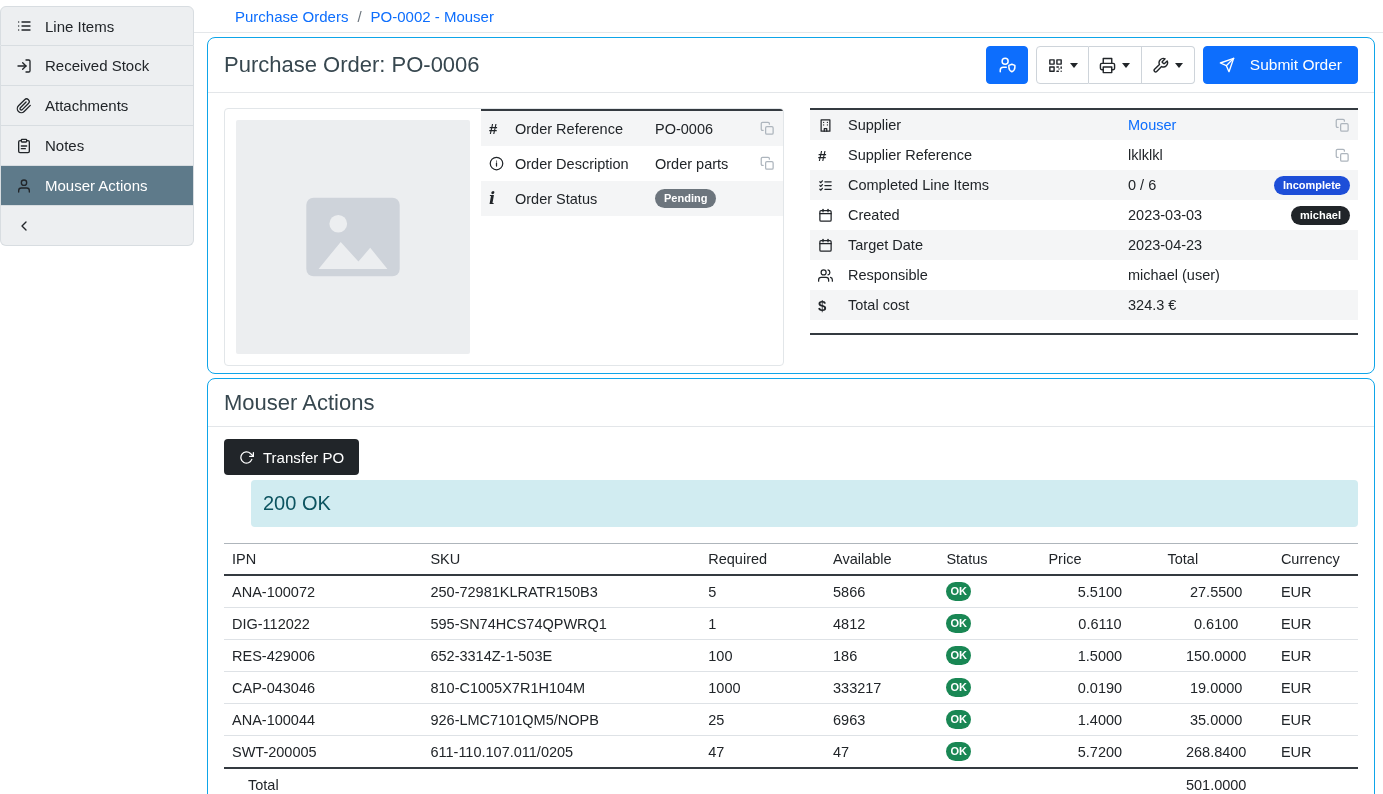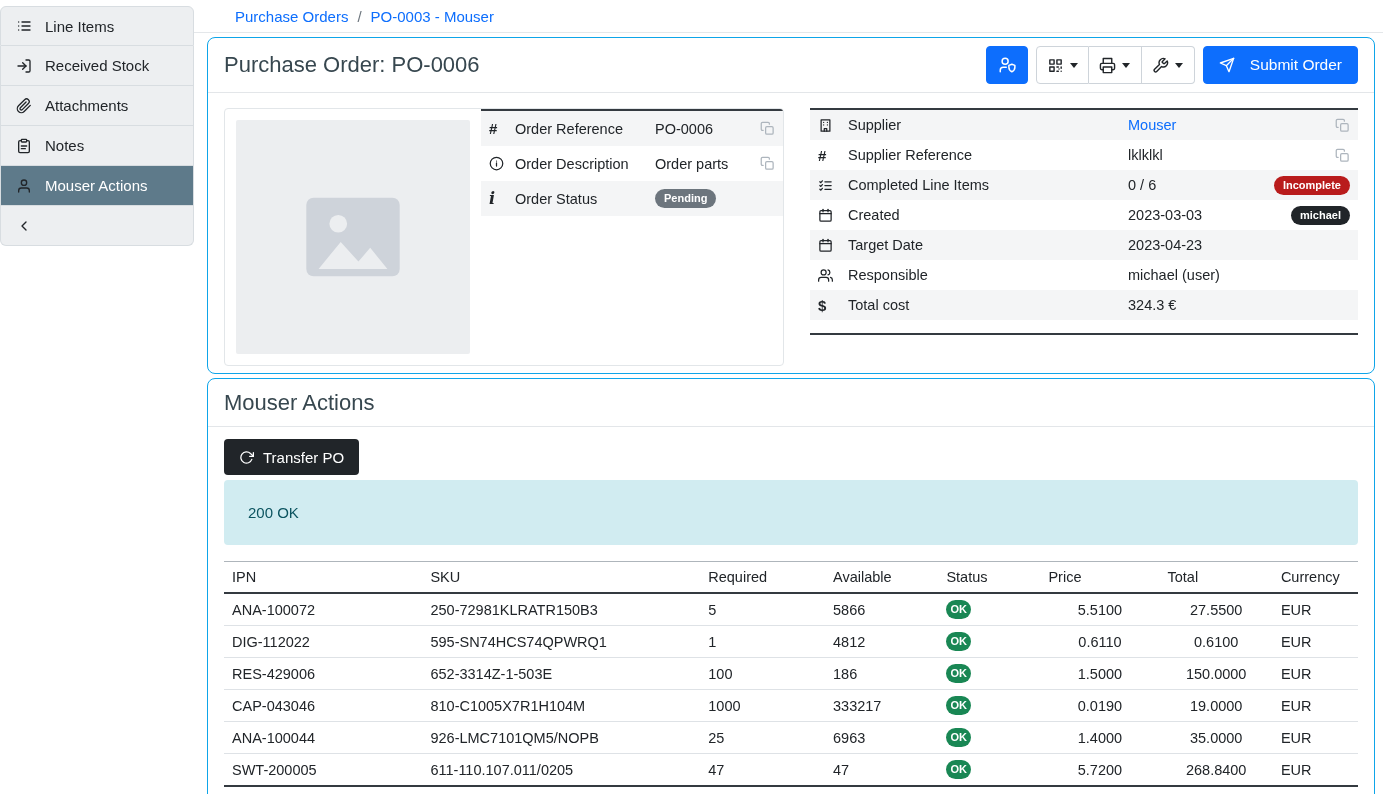--- a/index.html
+++ b/index.html
@@ -101,21 +101,21 @@
   
   .plugin-body { padding: 12px 16px 16px; }
   .btn-transfer {
     height: 36px; display: inline-flex; align-items: center; gap: 9px;
     background: var(--dark-button, #212529); color: #fff; border: none; border-radius: 4px;
     padding: 0 15px; font-size: 15px; font-family: inherit; cursor: pointer;
   }
   .btn-transfer svg { width: 15px; height: 15px; }
   .alert-info {
     margin-top: 5px; background: var(--alert-bg, #d1ecf1); color: var(--alert-text, #0c5460);
-    border-radius: 4px; padding: 24px; font-size: 15px;
+    border-radius: 4px; padding: 12px; font-size: 20px; margin-left: 27px;
   }
   .plugin-table { width: 100%; border-collapse: collapse; margin-top: 16px; font-size: 14.5px; }
   .plugin-table th {
     text-align: left; font-weight: normal; padding: 7px 8px;
     border-top: 1px solid #aeb5bb; border-bottom: 2px solid #343a40;
   }
   .plugin-table td { padding: 6px 8px; border-bottom: 1px solid #dee2e6; }
   .plugin-table tbody tr:last-child td { border-bottom: 2px solid #343a40; }
   .plugin-table tfoot td { border-bottom: 2px solid #343a40; padding: 8px; }
   .plugin-table .foot-label { padding-left: 24px; }
@@ -190,21 +190,21 @@
           </svg>
         </span>
     </div>
   </aside>
 
   <main class="main">
 
     <nav class="breadcrumb-bar">
       <a class="crumb-link">Purchase Orders</a>
       <span class="crumb-sep">/</span>
-      <a class="crumb-link">PO-0003 - Mouser</a>
+      <a class="crumb-link">PO-0002 - Mouser</a>
     </nav>
 
     <section class="panel po-panel">
       <div class="panel-header">
         <h2 class="panel-title">Purchase Order: PO-0006</h2>
         <div class="toolbar">
           <button class="btn btn-blue-icon">
             <span class="icon">
                 <svg viewBox="0 0 24 24" fill="none" stroke="currentColor" stroke-width="2" stroke-linecap="round" stroke-linejoin="round">
                   <circle cx="9.5" cy="7" r="4"></circle>
@@ -360,21 +360,21 @@
                   <line x1="11" y1="12" x2="21" y2="12"></line>
                   <line x1="11" y1="18" x2="21" y2="18"></line>
                   <polyline points="3 6 4.5 7.5 7 4.5"></polyline>
                   <polyline points="3 12 4.5 13.5 7 10.5"></polyline>
                   <polyline points="3 18 4.5 19.5 7 16.5"></polyline>
                 </svg>
               </span>
               <span class="d-label">Completed Line Items</span>
               <span class="d-value">0 / 6</span>
               <span class="d-right">
-                <span class="badge" style="background:#b91c1c">Incomplete</span>
+                <span class="badge" style="background:#1d4ed8">Incomplete</span>
               </span>
             </div>
             <div class="detail-row">
               <span class="icon d-icon">
                 <svg viewBox="0 0 24 24" fill="none" stroke="currentColor" stroke-width="2" stroke-linecap="round" stroke-linejoin="round">
                   <rect x="3" y="4" width="18" height="17" rx="2"></rect>
                   <line x1="16" y1="2" x2="16" y2="6"></line>
                   <line x1="8" y1="2" x2="8" y2="6"></line>
                   <line x1="3" y1="9" x2="21" y2="9"></line>
                 </svg>

